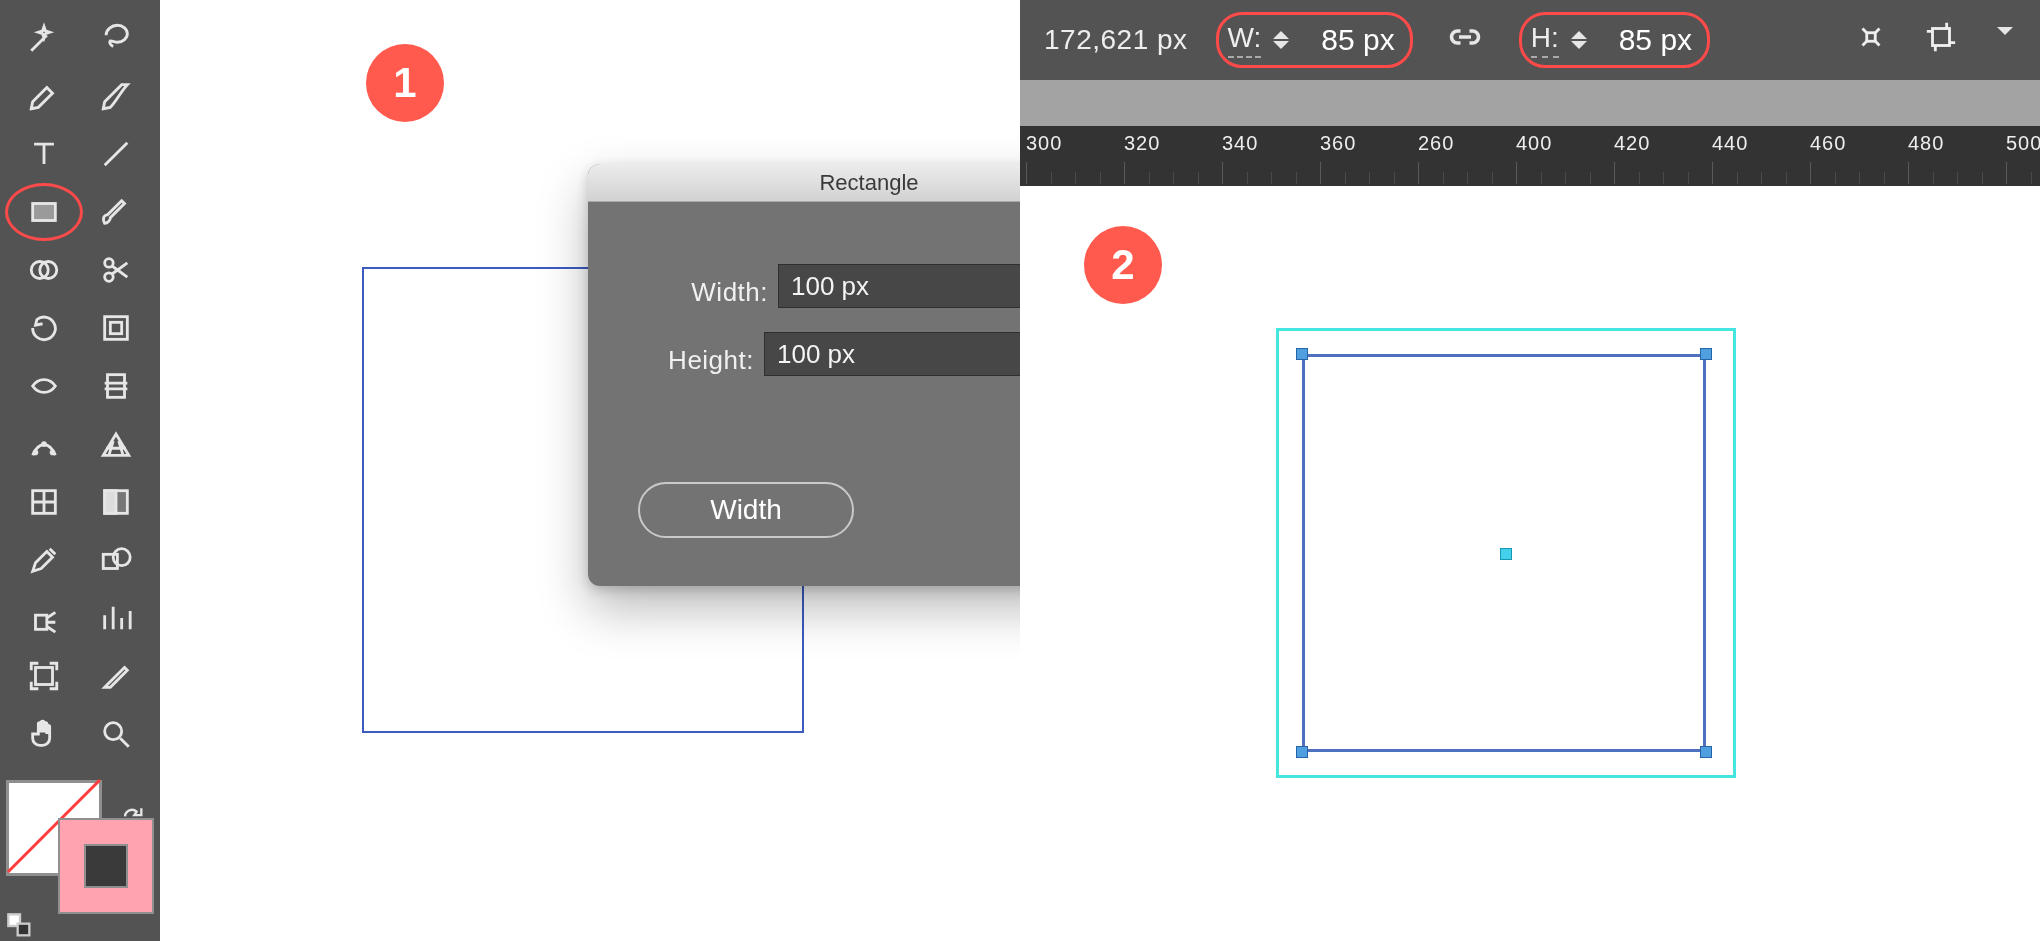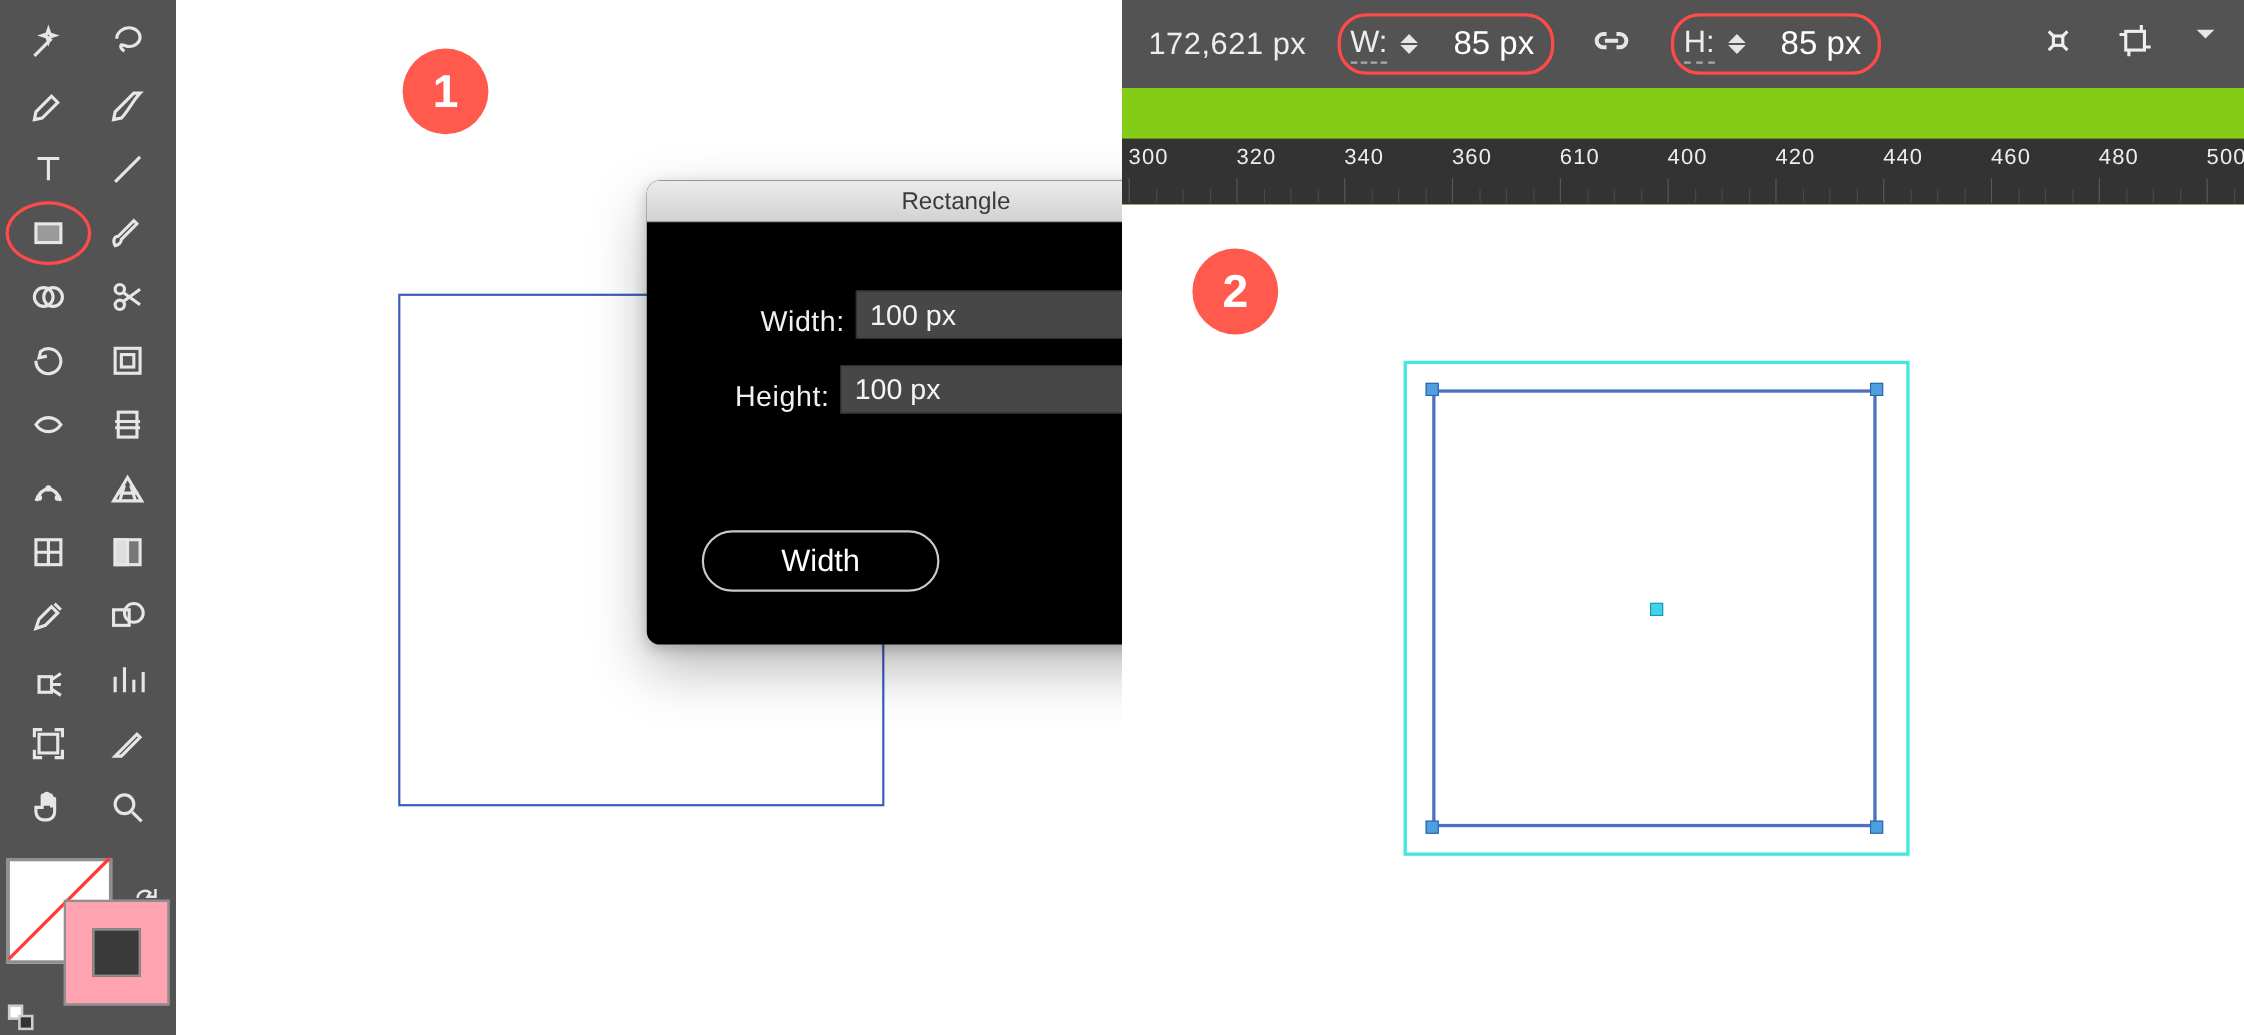--- a/index.html
+++ b/index.html
@@ -24,35 +24,35 @@
   .redo-icon { position:absolute; left:118px; top:800px; color:#e6e6e6; }
   .mini-swap { position:absolute; left:6px; top:912px; width:28px; height:28px; }
   .mini-swap svg { stroke:#e6e6e6; fill:none; stroke-width:2; }
 
   .canvas1 { position:absolute; left:160px; top:0; right:0; bottom:0; background:#fff; }
   .rect-outline { position:absolute; left:202px; top:267px; width:442px; height:466px; border:2px solid #3c5bbf; }
   .badge { position:absolute; width:78px; height:78px; border-radius:50%; background:#ff5a4d; color:#fff; font-size:42px; font-weight:600; display:flex; align-items:center; justify-content:center; }
   .badge1 { left:206px; top:44px; }
 
   
-  .dialog { position:absolute; left:428px; top:164px; width:562px; height:422px; background:#000000; border-radius:12px; box-shadow:0 22px 50px rgba(0,0,0,0.28), 0 4px 12px rgba(0,0,0,0.18); overflow:hidden; }
+  .dialog { position:absolute; left:428px; top:164px; width:562px; height:422px; background:#737373; border-radius:12px; box-shadow:0 22px 50px rgba(0,0,0,0.28), 0 4px 12px rgba(0,0,0,0.18); overflow:hidden; }
   .dialog-title { height:38px; background:linear-gradient(#ececec,#d2d2d2); color:#3a3a3a; font-size:22px; display:flex; align-items:center; justify-content:center; border-bottom:1px solid #aaa; }
   .dlg-row { position:absolute; display:flex; align-items:flex-end; color:#f0f0f0; font-size:26px; }
   .dlg-row-w { left:70px; top:100px; }
   .dlg-row-h { left:56px; top:168px; }
   .dlg-label { width:120px; text-align:right; padding-right:10px; letter-spacing:0.5px; }
   .dlg-input { width:268px; height:44px; background:#474747; border:1px solid #2f2f2f; color:#f4f4f4; font-size:26px; padding:4px 12px; }
   .dlg-link { position:absolute; left:490px; top:140px; color:#cccccc; }
   .dlg-buttons { position:absolute; left:50px; bottom:48px; display:flex; gap:32px; }
   .dlg-btn { width:216px; height:56px; border-radius:28px; font-size:28px; background:transparent; color:#fff; display:flex; align-items:center; justify-content:center; cursor:pointer; }
   .dlg-btn-cancel { border:2px solid #c9c9c9; }
   .dlg-btn-ok     { border:4px solid #ffffff; }
 
   
-  .panel2 { position:absolute; left:1020px; top:0; width:1020px; height:941px; background:#84cc16; }
+  .panel2 { position:absolute; left:1020px; top:0; width:1020px; height:941px; background:#a3a3a3; }
   .optbar { position:absolute; left:0; top:0; right:0; height:80px; background:#535353; color:#eee; display:flex; align-items:center; font-size:28px; }
   .opt-x { margin-left:24px; letter-spacing:0.5px; }
   .opt-field { display:flex; align-items:center; gap:12px; margin-left:34px; position:relative; padding:4px 12px 4px 6px; }
   .opt-highlight { position:absolute; left:-6px; right:-6px; top:-6px; bottom:-6px; border:3px solid #ff4a4a; border-radius:26px; pointer-events:none; }
   .opt-label { font-size:28px; color:#eee; border-bottom:2px dashed #aaa; padding-bottom:2px; }
   .opt-stepper { width:24px; height:34px; display:flex; flex-direction:column; justify-content:center; color:#eee; }
   .opt-value { font-size:30px; color:#fff; padding-left:12px; }
   .opt-link { margin-left:40px; margin-right:8px; color:#eee; }
   .opt-right { margin-left:auto; display:flex; gap:36px; padding-right:24px; color:#eee; }
   .opt-right svg { stroke:#eee; fill:none; stroke-width:2; }
@@ -352,21 +352,21 @@
         <div class="ruler-num" style="left: 202px;">340</div>
         <div class="ruler-line" style="left: 202px;"></div>
         <div class="ruler-minor" style="left: 226.5px;"></div>
         <div class="ruler-minor" style="left: 251px;"></div>
         <div class="ruler-minor" style="left: 275.5px;"></div>
         <div class="ruler-num" style="left: 300px;">360</div>
         <div class="ruler-line" style="left: 300px;"></div>
         <div class="ruler-minor" style="left: 324.5px;"></div>
         <div class="ruler-minor" style="left: 349px;"></div>
         <div class="ruler-minor" style="left: 373.5px;"></div>
-        <div class="ruler-num" style="left: 398px;">610</div>
+        <div class="ruler-num" style="left: 398px;">260</div>
         <div class="ruler-line" style="left: 398px;"></div>
         <div class="ruler-minor" style="left: 422.5px;"></div>
         <div class="ruler-minor" style="left: 447px;"></div>
         <div class="ruler-minor" style="left: 471.5px;"></div>
         <div class="ruler-num" style="left: 496px;">400</div>
         <div class="ruler-line" style="left: 496px;"></div>
         <div class="ruler-minor" style="left: 520.5px;"></div>
         <div class="ruler-minor" style="left: 545px;"></div>
         <div class="ruler-minor" style="left: 569.5px;"></div>
         <div class="ruler-num" style="left: 594px;">420</div>

